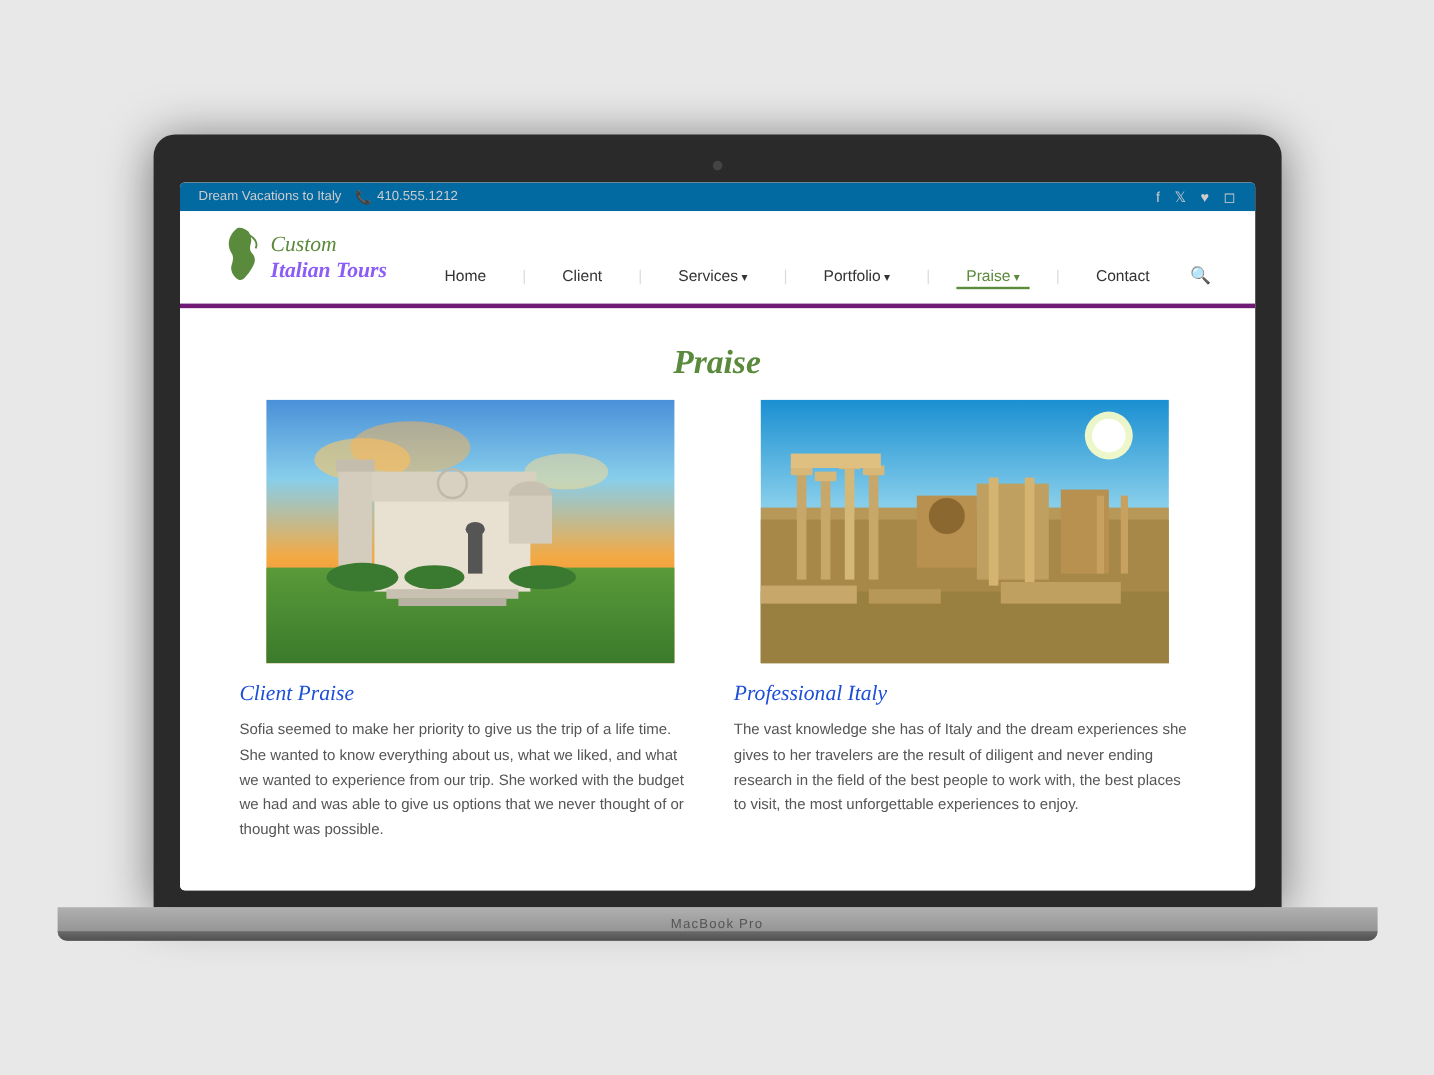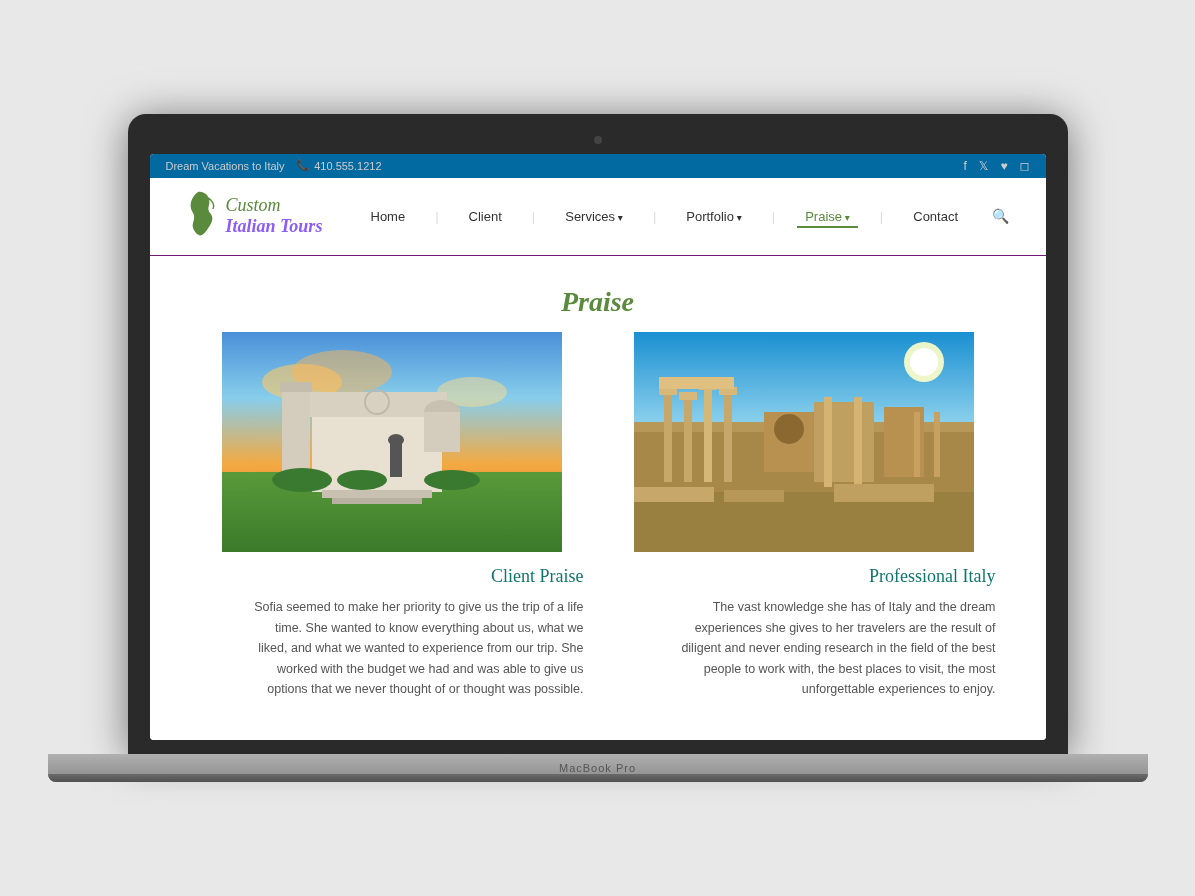--- a/index.html
+++ b/index.html
@@ -108,23 +108,23 @@
       color: #ccc;
       font-size: 12px;
       cursor: pointer;
     }
 
     
     .site-header {
       background: #fff;
       padding: 12px 30px;
       display: flex;
-      align-items: center;
+      align-items: flex-end;
       justify-content: space-between;
-      border-bottom: 1px solid #701a75;
+      border-bottom: 4px solid #701a75;
     }
 
     .logo {
       display: flex;
       align-items: center;
       gap: 6px;
     }
 
     .logo-italy {
       color: #5a8a3c;
@@ -227,32 +227,32 @@
       width: 100%;
       height: 220px;
       border-radius: 4px;
       overflow: hidden;
       margin-bottom: 14px;
     }
 
     .card-title {
       font-family: Georgia, serif;
       font-size: 18px;
-      color: #0f766e;
-      text-align: right;
+      color: #1d4ed8;
+      font-style: italic;
+      text-align: left;
       margin-bottom: 10px;
     }
 
     .card-text {
       font-family: -apple-system, Arial, sans-serif;
       font-size: 12.5px;
       color: #555;
       line-height: 1.65;
-      text-align: right;
-      margin-left: 44px;
+      text-align: left;
     }
   </style>
 </head>
 <body>
 
 <div class="laptop-outer">
   <div class="laptop-screen-bezel">
     <div class="laptop-camera"></div>
     <div class="laptop-screen">
 

